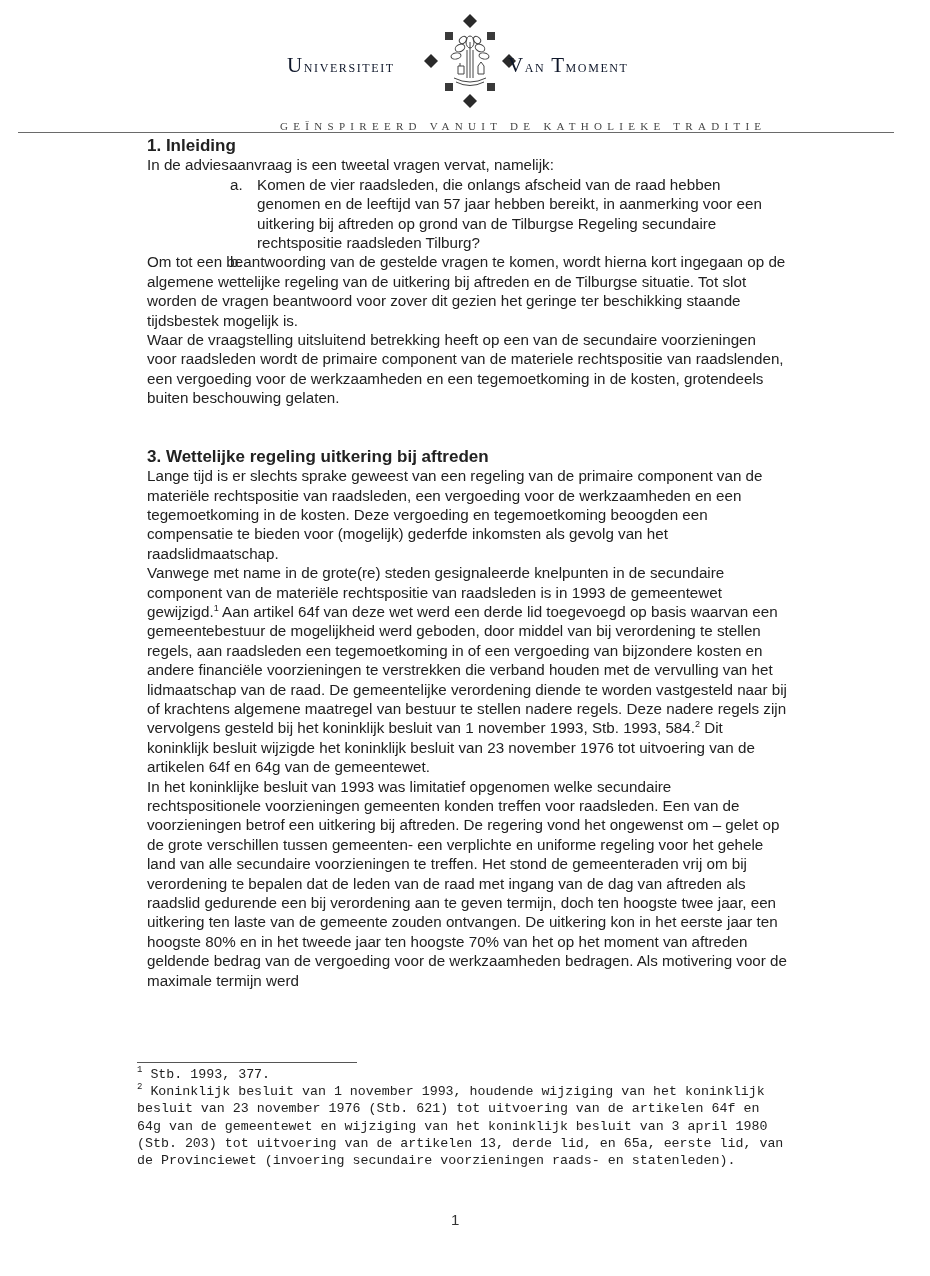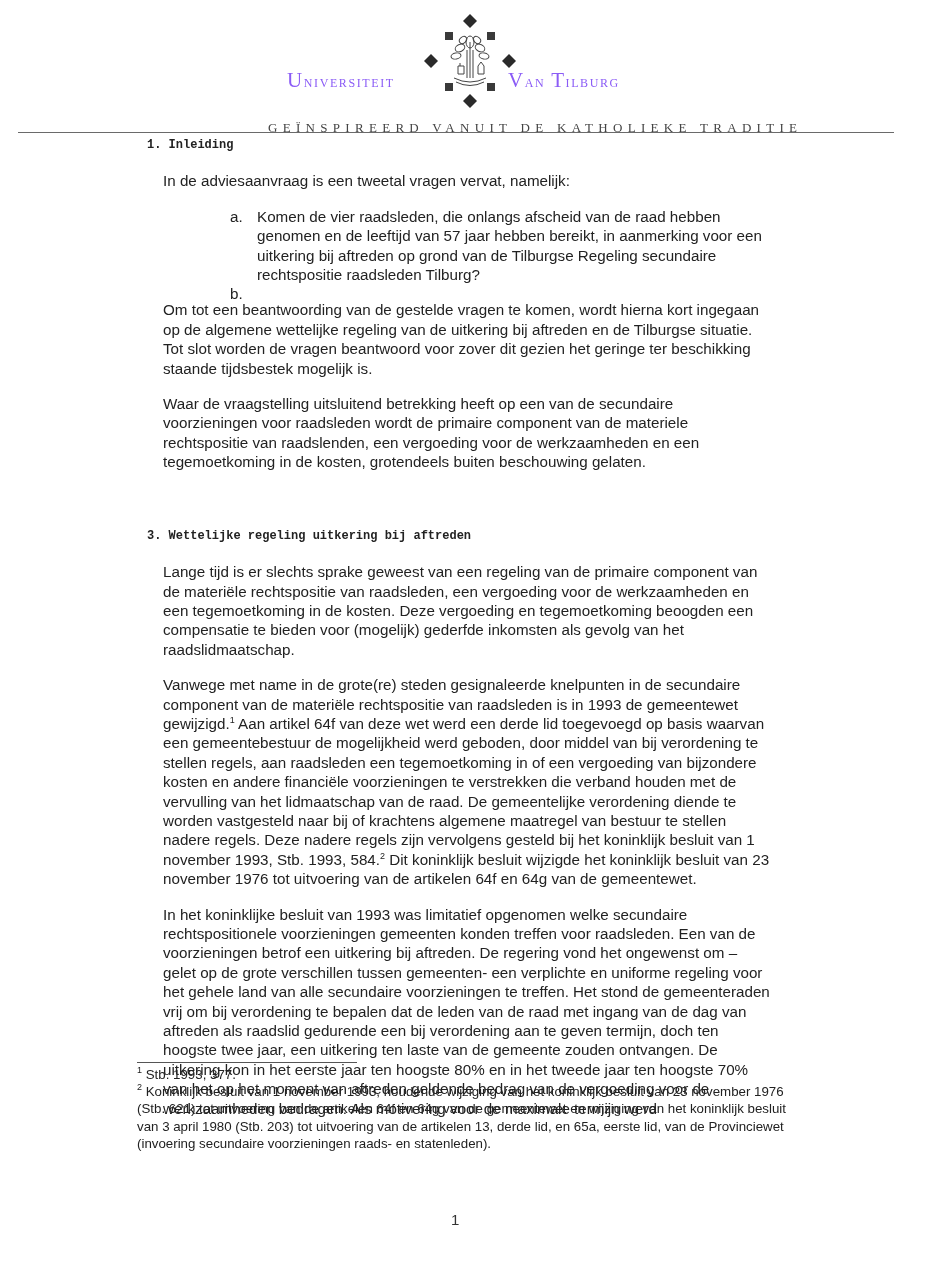--- a/index.html
+++ b/index.html
@@ -17,70 +17,69 @@
     }
     .letterhead {
       position: absolute;
       left: 0;
       top: 0;
       width: 930px;
       height: 140px;
     }
     .lh-name {
       position: absolute;
-      top: 68px;
+      top: 53px;
       font-family: "Liberation Serif", serif;
       font-size: 17px;
       letter-spacing: 1.6px;
-      color: #8b5cf6;
+      color: #0f172a;
       font-variant: small-caps;
     }
     .lh-name.left { left: 287px; }
     .lh-name.right { left: 508px; }
     .lh-name .cap { font-size: 21px; }
     .emblem {
       position: absolute;
       left: 416px;
       top: 12px;
       width: 108px;
       height: 100px;
     }
     .tagline {
       position: absolute;
       top: 120px;
-      left: 268px;
+      left: 280px;
       font-family: "Liberation Serif", serif;
-      font-size: 13px;
+      font-size: 11px;
       letter-spacing: 5.3px;
       color: #444;
     }
     .rule-top {
       position: absolute;
       top: 132px;
       left: 18px;
       width: 876px;
       height: 1px;
       background: #6a6a6a;
     }
     .content {
       position: absolute;
       left: 147px;
       top: 136px;
       width: 640px;
       font-size: 15.2px;
       line-height: 19.4px;
       color: #222;
     }
-    .content p { margin: 16px; }
+    .content p { margin: 0; }
     .h1 {
       font-weight: bold;
-      font-size: 12px;
+      font-size: 17px;
       margin: 0;
       line-height: 19.4px;
-      font-family: Liberation Mono, monospace;
     }
     .h2 {
       font-style: italic;
       margin: 0;
     }
     .qlist {
       list-style: none;
       margin: 0;
       padding: 0 0 0 83px;
     }
@@ -104,20 +103,21 @@
       background: #555;
     }
     .footnotes {
       position: absolute;
       left: 137px;
       top: 1066px;
       width: 650px;
       font-size: 13.3px;
       line-height: 17.2px;
       color: #222;
+      font-family: Liberation Mono, monospace;
     }
     .footnotes p { margin: 0; }
     .page-number {
       position: absolute;
       left: 451px;
       top: 1211px;
       font-size: 15px;
       color: #333;
     }
   </style>
@@ -155,21 +155,21 @@
       <ellipse cx="61" cy="28" rx="4" ry="3" transform="rotate(40 61 28)"></ellipse>
 
       <path d="M42 54 h6 v8 h-6 z M44 54 v-3"></path>
       <path d="M62 54 l3 -4 l3 4 v8 h-6 z"></path>
 
       <path d="M38 66 Q54 74 70 66"></path>
       <path d="M40 70 Q54 77 68 70"></path>
     </g>
   </svg>
 
-  <div class="lh-name right"><span class="cap">V</span><span>an </span><span class="cap">T</span><span>ilburg</span></div>
+  <div class="lh-name right"><span class="cap">V</span><span>an </span><span class="cap">T</span><span>moment</span></div>
 
   <div class="tagline">GEÏNSPIREERD VANUIT DE KATHOLIEKE TRADITIE</div>
 </div>
 
 <div class="rule-top"></div>
 
 <div class="content">
   <h1 class="h1">1. Inleiding</h1>
   <p>In de adviesaanvraag is een tweetal vragen vervat, namelijk:</p>
   <ol class="qlist">

